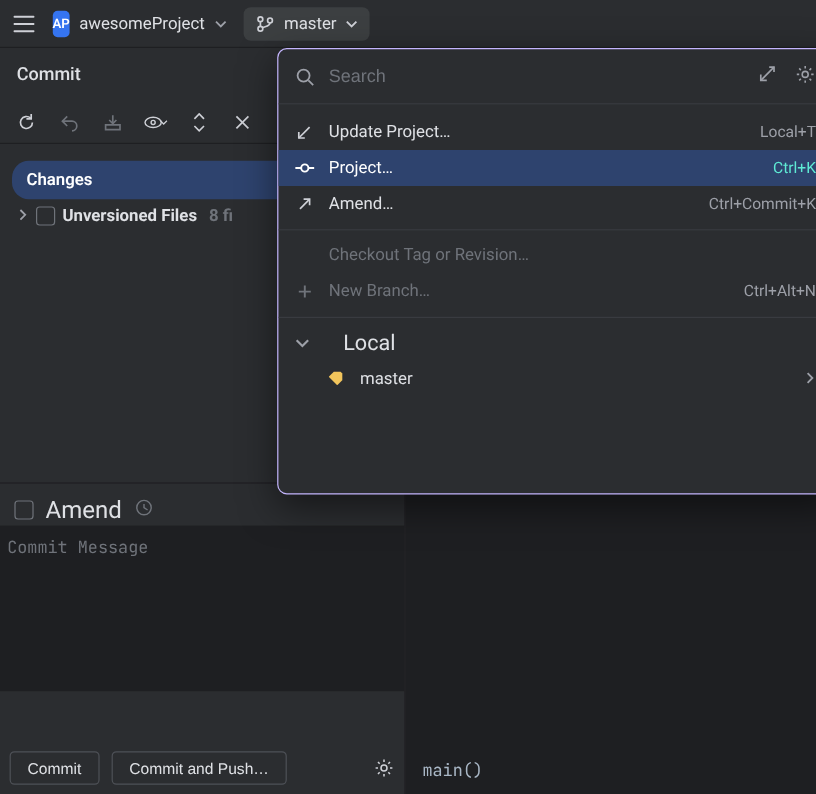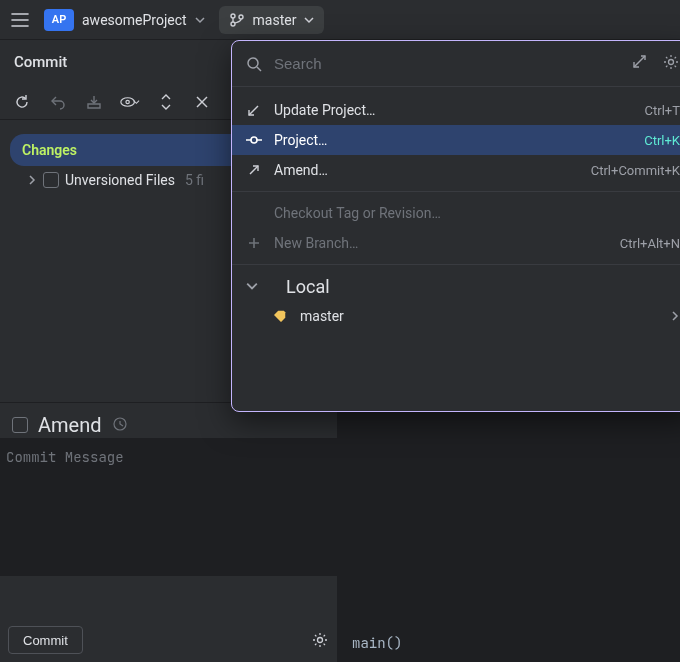--- a/index.html
+++ b/index.html
@@ -32,21 +32,21 @@
   .hamburger svg { stroke: #ced0d6; }
   .project-pill {
     display: flex; align-items: center;
     height: 28px;
     padding: 0 8px 0 4px;
     gap: 8px;
     border-radius: 6px;
     cursor: pointer;
   }
   .project-icon {
-    width: 30px; height: 22px;
+    width: 14px; height: 22px;
     background: #3574f0;
     border-radius: 4px;
     display: flex; align-items: center; justify-content: center;
     color: #fff;
     font-size: 11px;
     font-weight: 600;
   }
   .project-name { color: #dfe1e5; font-size: 14px; }
   .chev { display: inline-flex; }
   .chev svg { stroke: #9da0a8; fill: none; }
@@ -97,30 +97,31 @@
   .dimmed svg { stroke: #6f737a; }
 
   .changes-block { padding-top: 14px; }
   .changes-header {
     background: #2e436e;
     border-radius: 14px;
     margin: 0 10px;
     height: 28px;
     display: flex; align-items: center;
     padding: 16px 12px;
-    color: #bef264;
+    color: #ffffff;
     font-size: 14px;
     font-weight: 600;
   }
   .tree-row {
     display: flex; align-items: center;
     height: 28px;
-    padding: 0 27px;
+    padding: 0 14px;
     gap: 6px;
     font-size: 14px;
+    font-weight: bold;
   }
   .tree-row .chev-right svg { stroke: #9da0a8; fill:none; width:10px; height:10px; }
   .checkbox {
     width: 16px; height: 16px;
     border: 1.5px solid #6f737a;
     border-radius: 3px;
     background: transparent;
   }
   .tree-label { color: #dfe1e5; }
   .tree-count { color: #6f737a; margin-left: 4px;}
@@ -367,37 +368,38 @@
   </div>
 
   <div class="changes-block">
     <div class="changes-header">Changes</div>
     <div class="tree-row">
       <span class="chev-right"><svg width="10" height="10" viewBox="0 0 10 10" stroke-width="1.5">
             <polyline points="3,1 7,5 3,9"></polyline>
           </svg></span>
       <span class="checkbox"></span>
       <span class="tree-label">Unversioned Files</span>
-      <span class="tree-count">5 fi</span>
+      <span class="tree-count">8 fi</span>
     </div>
   </div>
 
   <div class="amend-row">
     <span class="checkbox"></span>
     <span class="amend-label">Amend</span>
     <span class="clock-icon"><svg width="16" height="16" viewBox="0 0 16 16" stroke-width="1.2">
           <circle cx="8" cy="8" r="6"></circle>
           <polyline points="8,5 8,8 11,10"></polyline>
         </svg></span>
   </div>
 
   <div class="commit-msg">Commit Message</div>
 
   <div class="bottom-buttons">
     <button class="btn">Commit</button>
+    <button class="btn">Commit and Push…</button>
     <span class="gear-corner">
         <svg width="18" height="18" viewBox="0 0 18 18" stroke-width="1.3">
           <circle cx="9" cy="9" r="2.5"></circle>
           <path d="M9 2v2M9 14v2M2 9h2M14 9h2M4 4l1.4 1.4M12.6 12.6 14 14M14 4l-1.4 1.4M5.4 12.6 4 14"></path>
         </svg>
       </span>
   </div>
 </div>
 
 <div class="editor-area">
@@ -428,21 +430,21 @@
 
   <div class="menu">
     <div class="menu-item">
       <span class="mi-icon">
           <svg width="14" height="14" viewBox="0 0 14 14" stroke-width="1.4">
             <polyline points="2,7 2,12 7,12"></polyline>
             <line x1="2" y1="12" x2="11" y2="3"></line>
           </svg>
         </span>
       <span>Update Project…</span>
-      <span class="shortcut">Ctrl+T</span>
+      <span class="shortcut">Local+T</span>
     </div>
     <div class="menu-item selected">
       <span class="mi-icon">
           <svg width="16" height="14" viewBox="0 0 16 14" stroke-width="1.6">
             <line x1="0" y1="7" x2="5" y2="7"></line>
             <circle cx="8" cy="7" r="3"></circle>
             <line x1="11" y1="7" x2="16" y2="7"></line>
           </svg>
         </span>
       <span>Project…</span>

